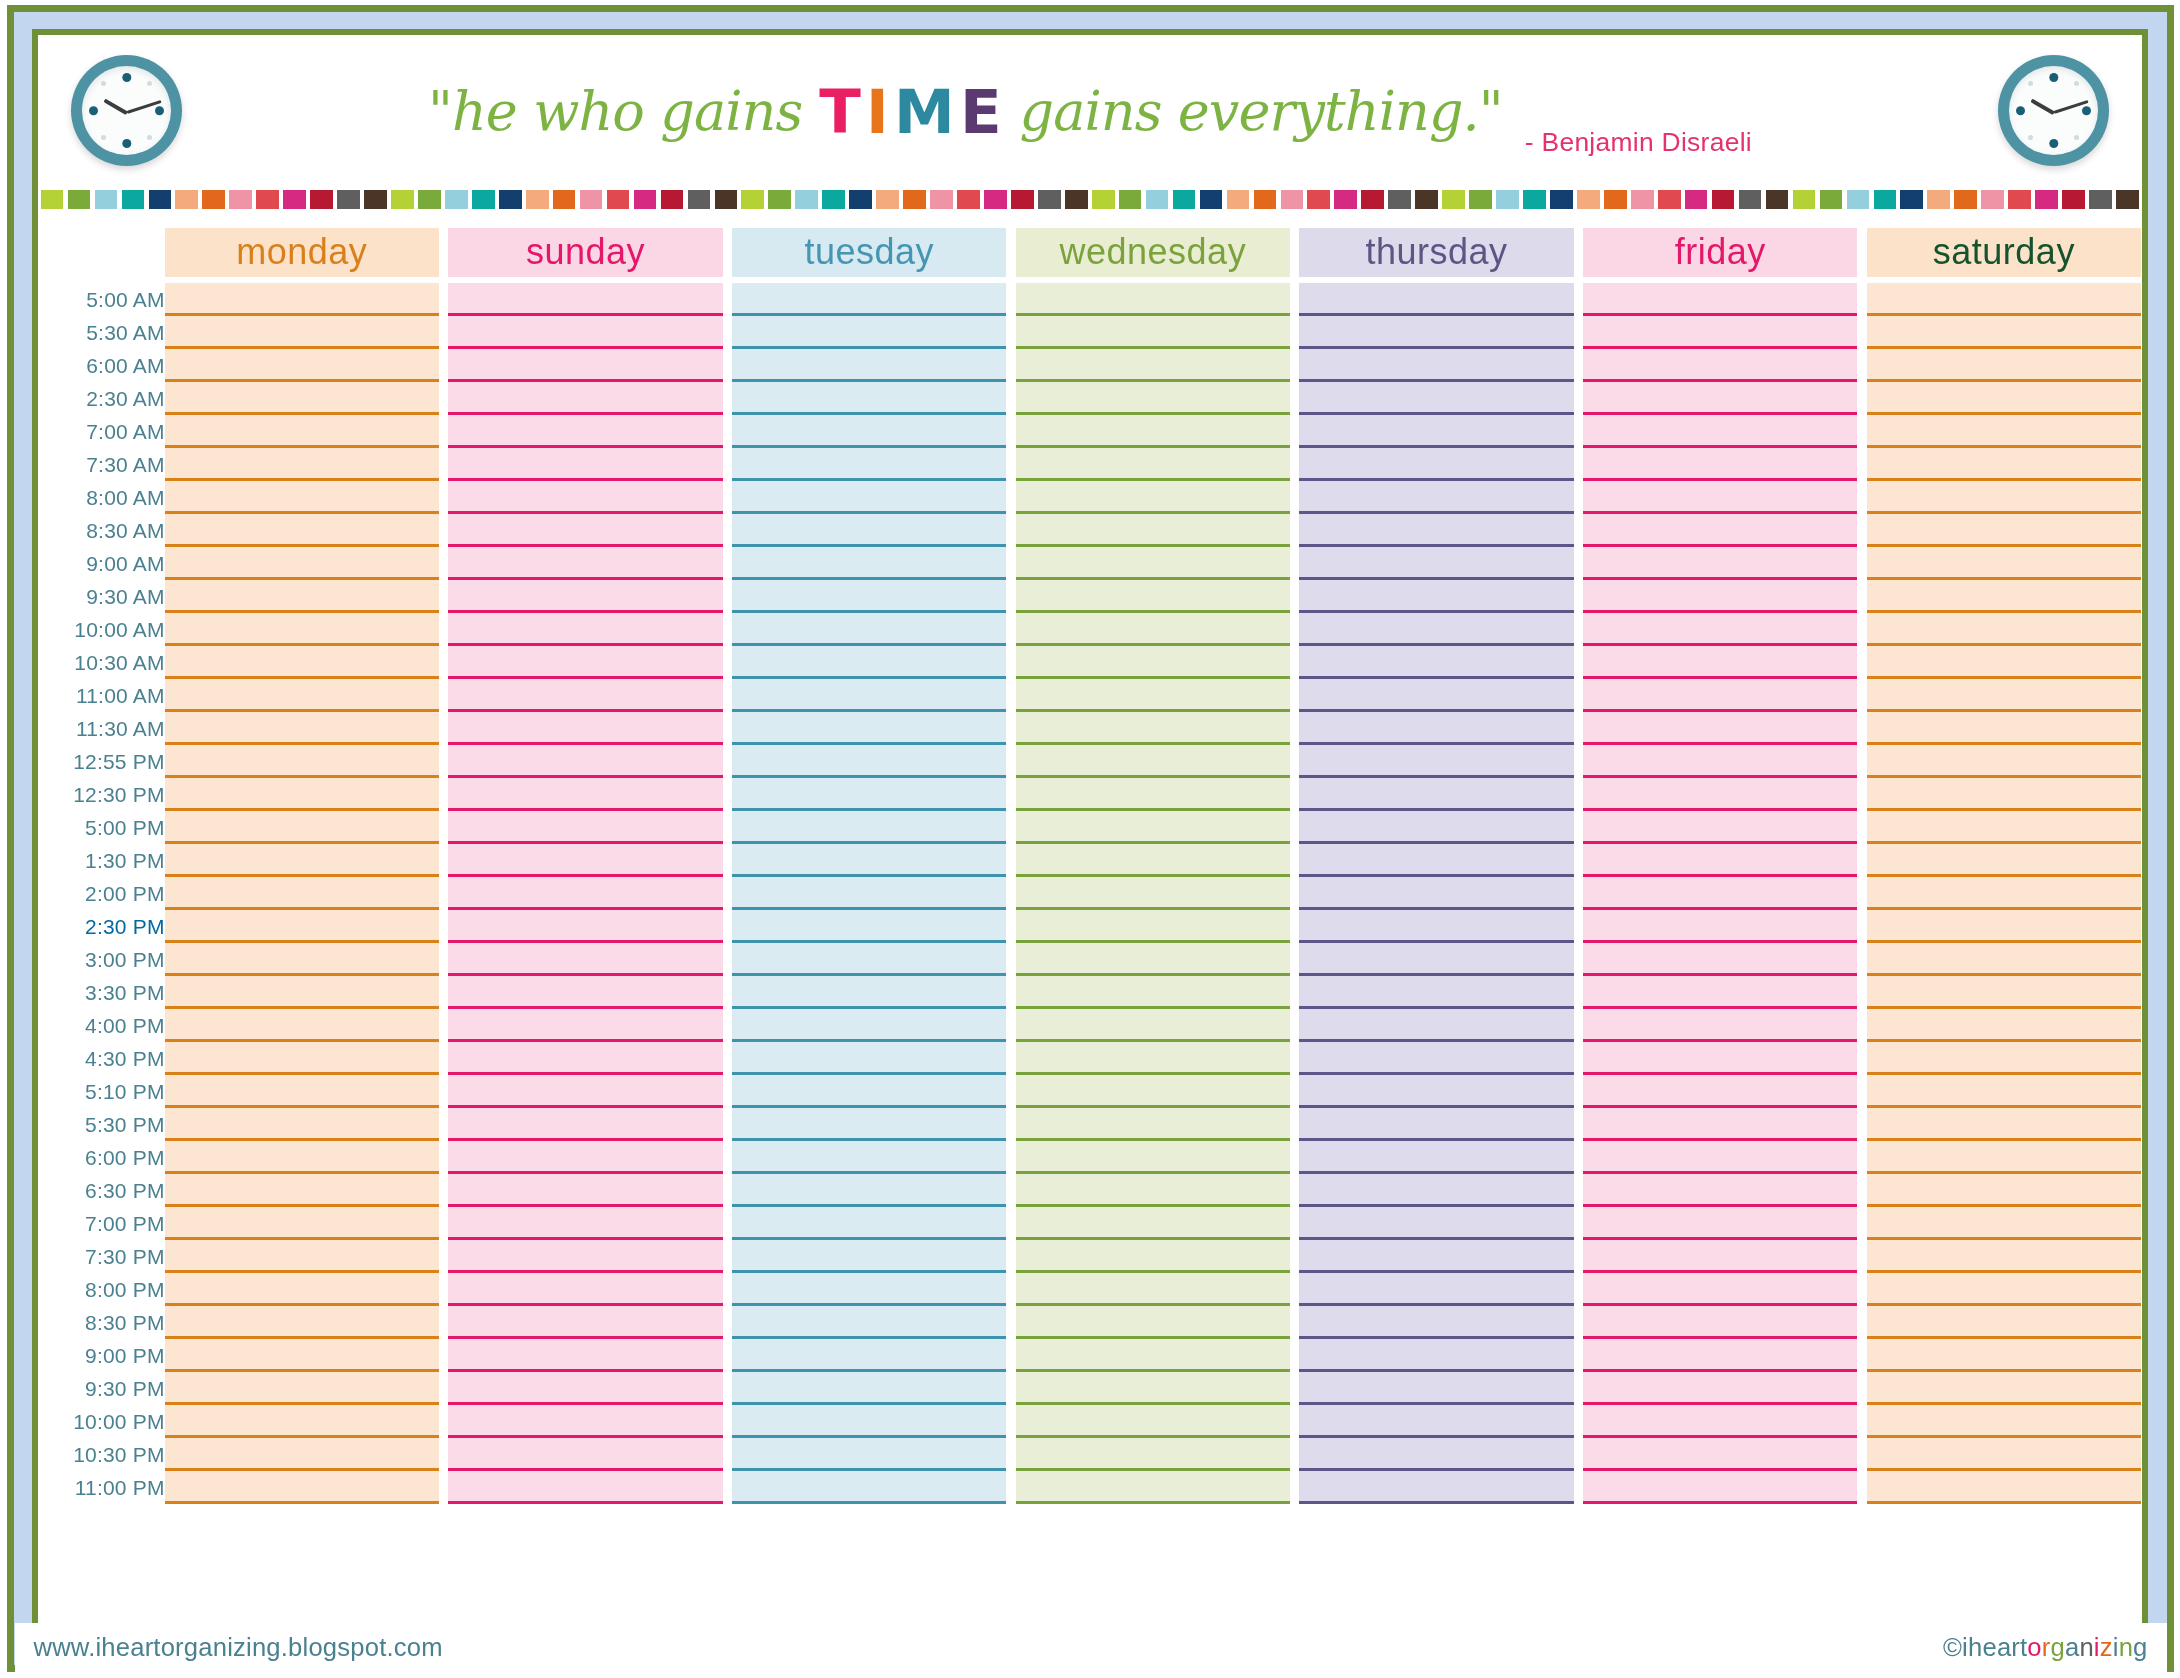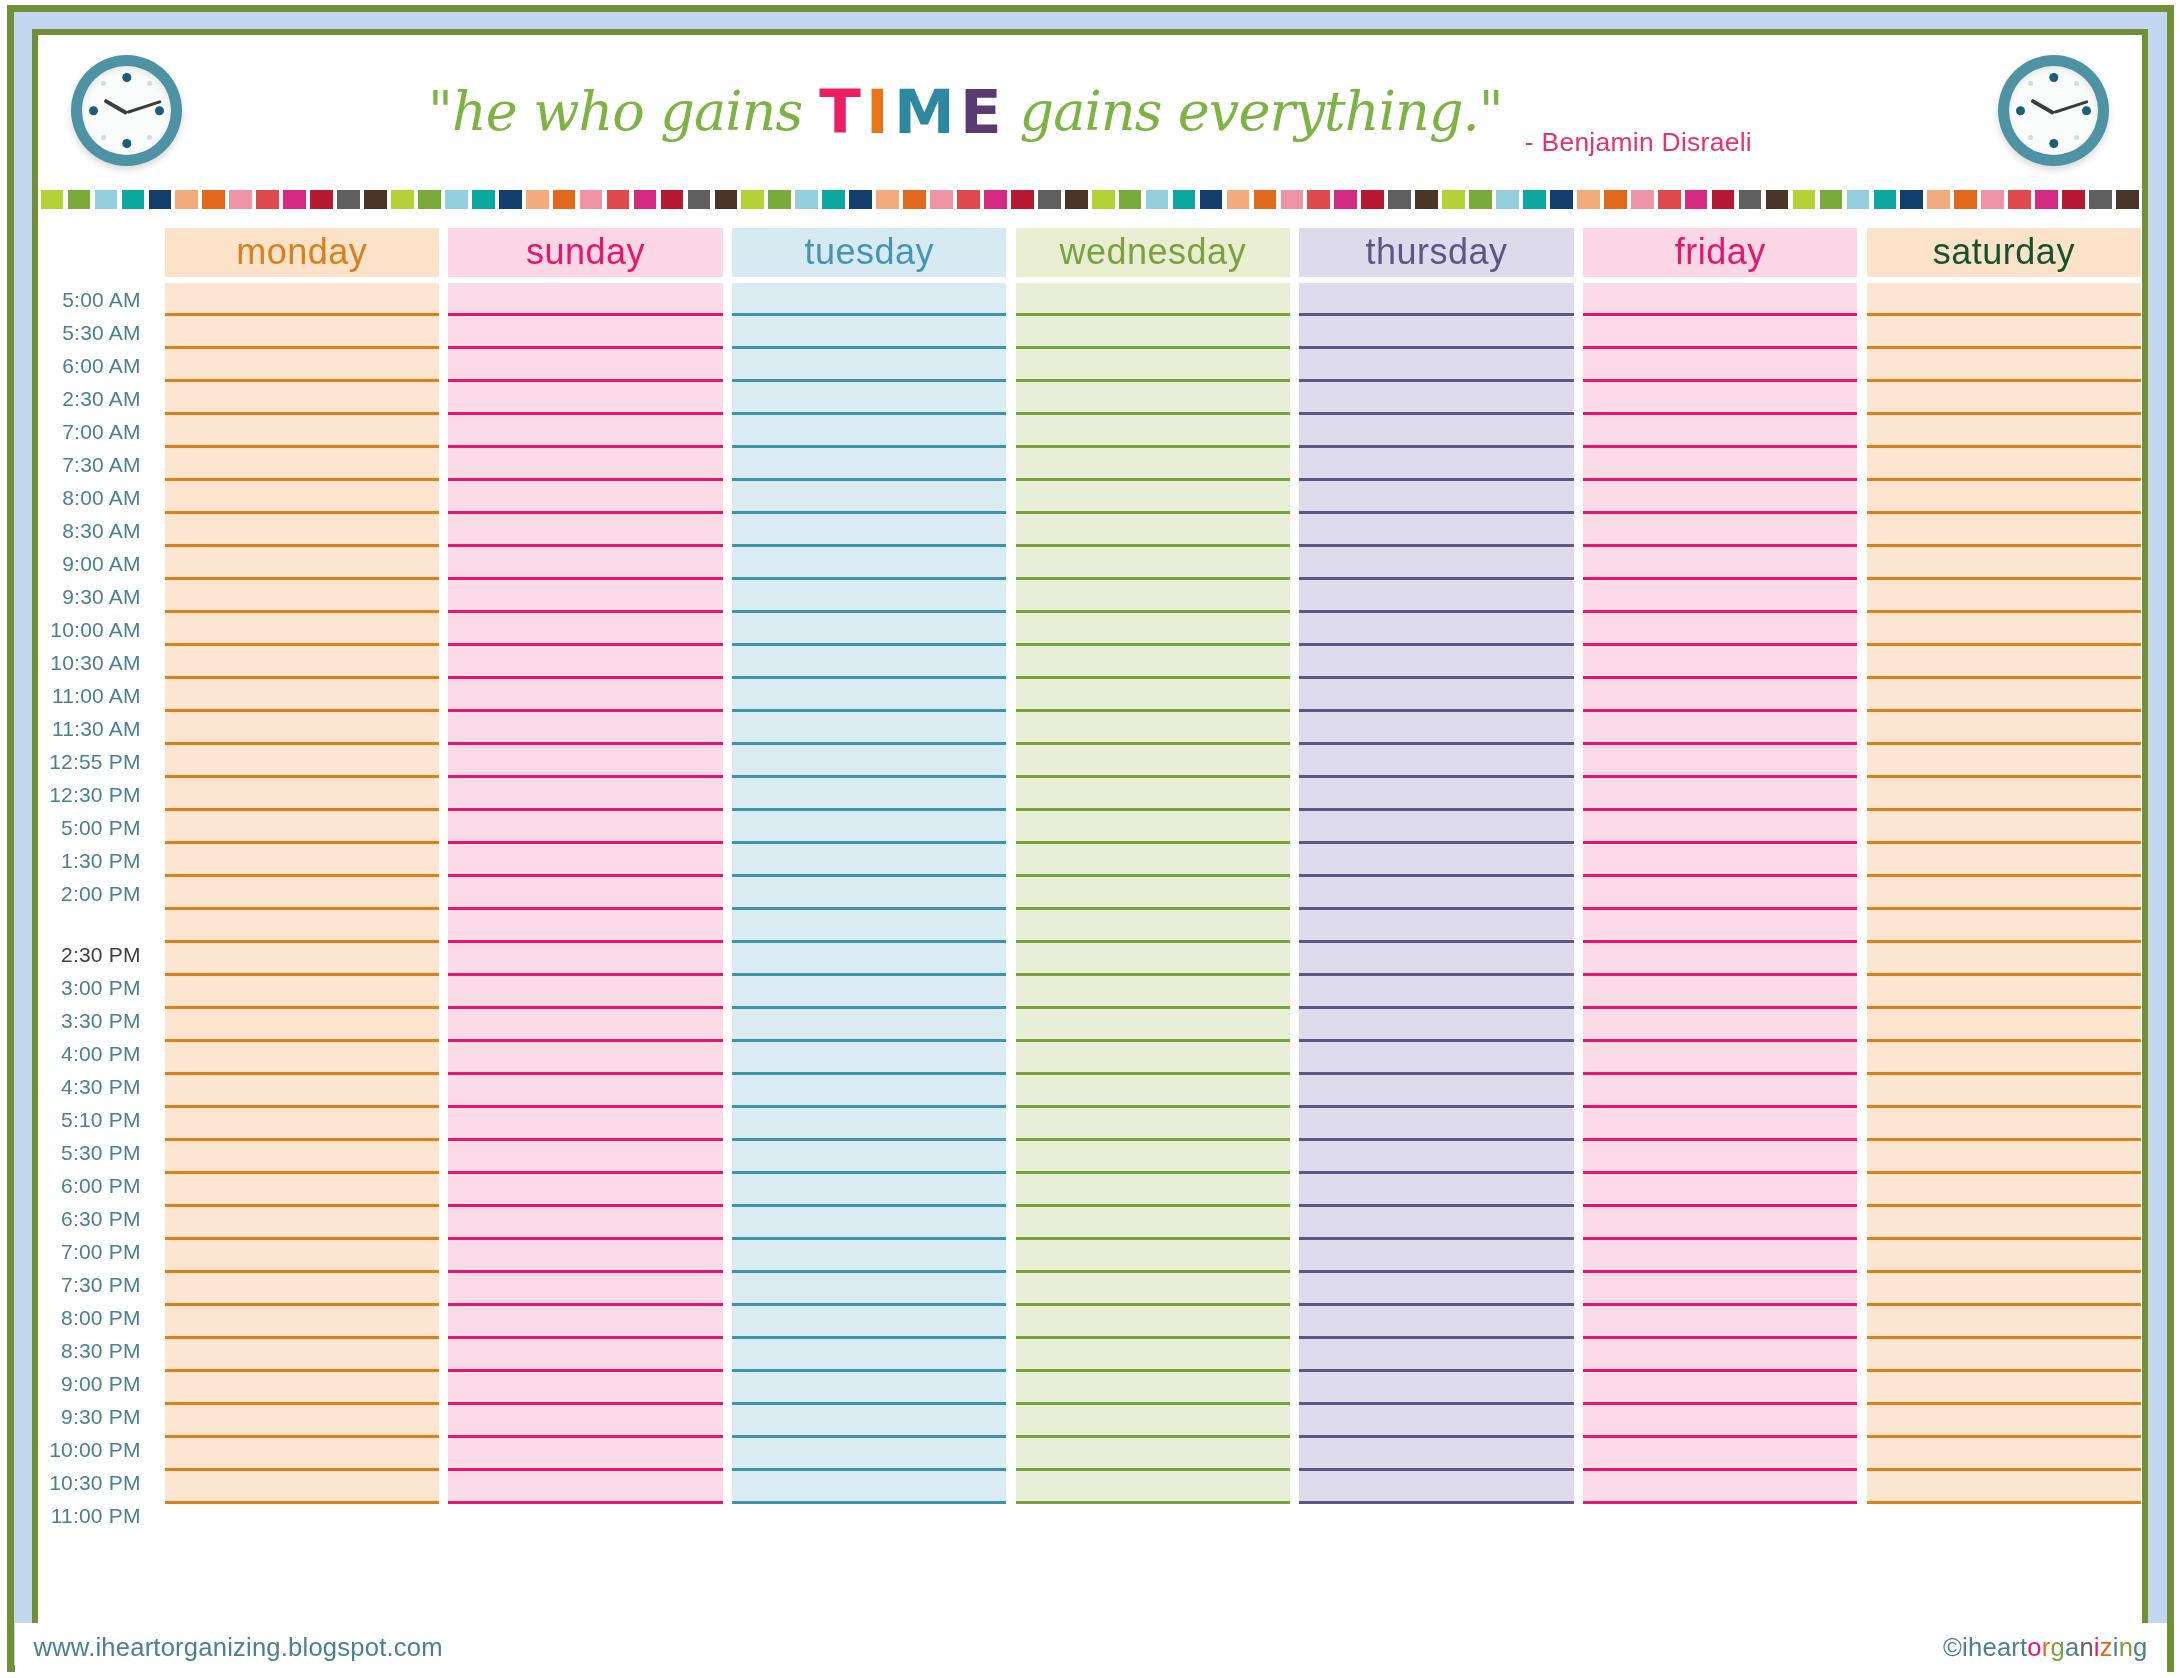--- a/index.html
+++ b/index.html
@@ -177,21 +177,21 @@
   .time-col {
     width: 124px;
     flex: 0 0 124px;
     padding-top: 56px;
   }
   .time-cell {
     height: 33px;
     display: flex;
     align-items: center;
     justify-content: flex-end;
-    padding-right: 24px;
+    padding-right: 0;
     box-sizing: border-box;
     color: #4a8190;
     font-size: 21px;
     font-family: "Liberation Sans", sans-serif;
     font-weight: 300;
     letter-spacing: 0.2px;
     white-space: nowrap;
   }
   .day-col {
     flex: 1 1 0;
@@ -412,21 +412,21 @@
           <div class="time-cell" style="color: rgb(74, 129, 144);">9:30 AM</div>
           <div class="time-cell" style="color: rgb(74, 129, 144);">10:00 AM</div>
           <div class="time-cell" style="color: rgb(74, 129, 144);">10:30 AM</div>
           <div class="time-cell" style="color: rgb(74, 129, 144);">11:00 AM</div>
           <div class="time-cell" style="color: rgb(74, 129, 144);">11:30 AM</div>
           <div class="time-cell" style="color: rgb(74, 129, 144);">12:55 PM</div>
           <div class="time-cell" style="color: rgb(74, 129, 144);">12:30 PM</div>
           <div class="time-cell" style="color: rgb(74, 129, 144);">5:00 PM</div>
           <div class="time-cell" style="color: rgb(74, 129, 144);">1:30 PM</div>
           <div class="time-cell" style="color: rgb(74, 129, 144);">2:00 PM</div>
-          <div class="time-cell" style="color: #404040; margin-top: 28px;">2:30 PM</div>
+          <div class="time-cell" style="color: #0369a1;">2:30 PM</div>
           <div class="time-cell" style="color: rgb(74, 129, 144);">3:00 PM</div>
           <div class="time-cell" style="color: rgb(74, 129, 144);">3:30 PM</div>
           <div class="time-cell" style="color: rgb(74, 129, 144);">4:00 PM</div>
           <div class="time-cell" style="color: rgb(74, 129, 144);">4:30 PM</div>
           <div class="time-cell" style="color: rgb(74, 129, 144);">5:10 PM</div>
           <div class="time-cell" style="color: rgb(74, 129, 144);">5:30 PM</div>
           <div class="time-cell" style="color: rgb(74, 129, 144);">6:00 PM</div>
           <div class="time-cell" style="color: rgb(74, 129, 144);">6:30 PM</div>
           <div class="time-cell" style="color: rgb(74, 129, 144);">7:00 PM</div>
           <div class="time-cell" style="color: rgb(74, 129, 144);">7:30 PM</div>

